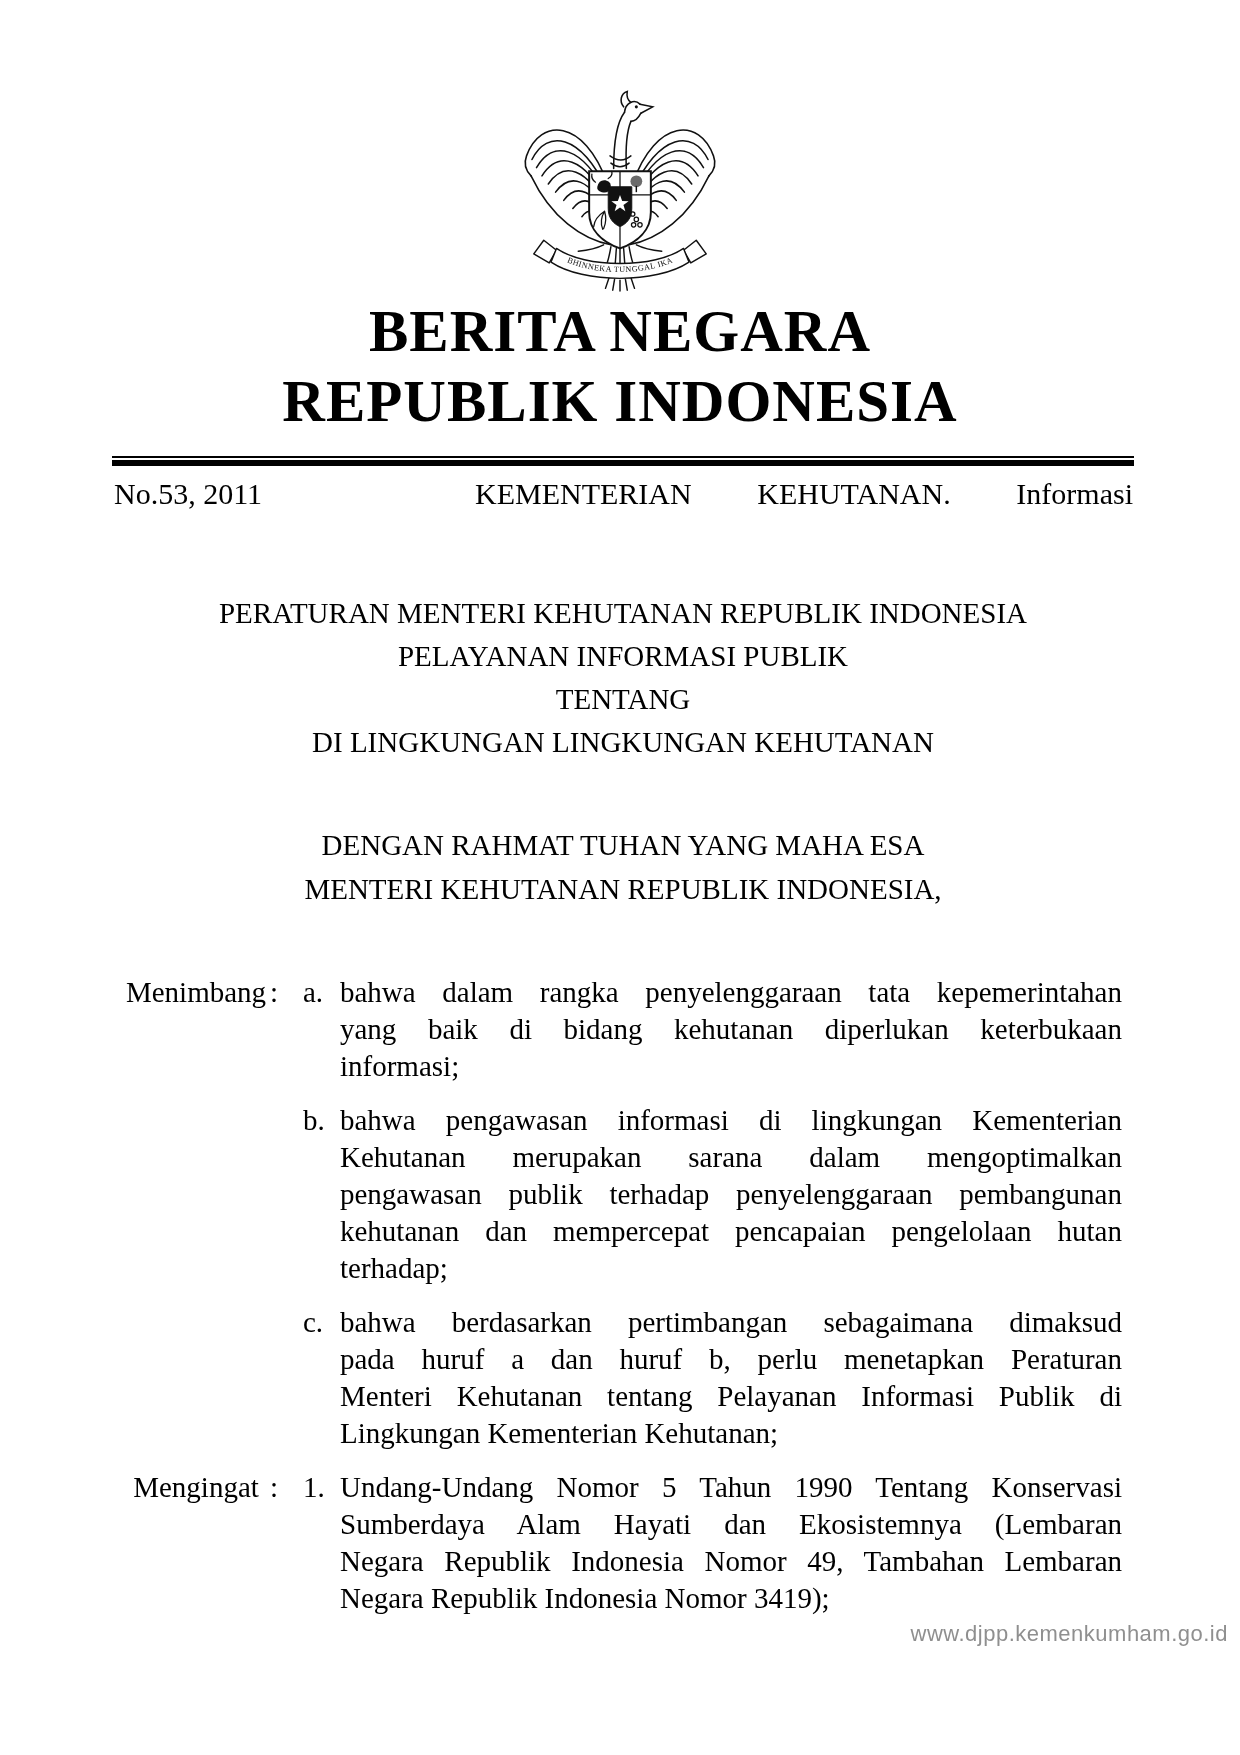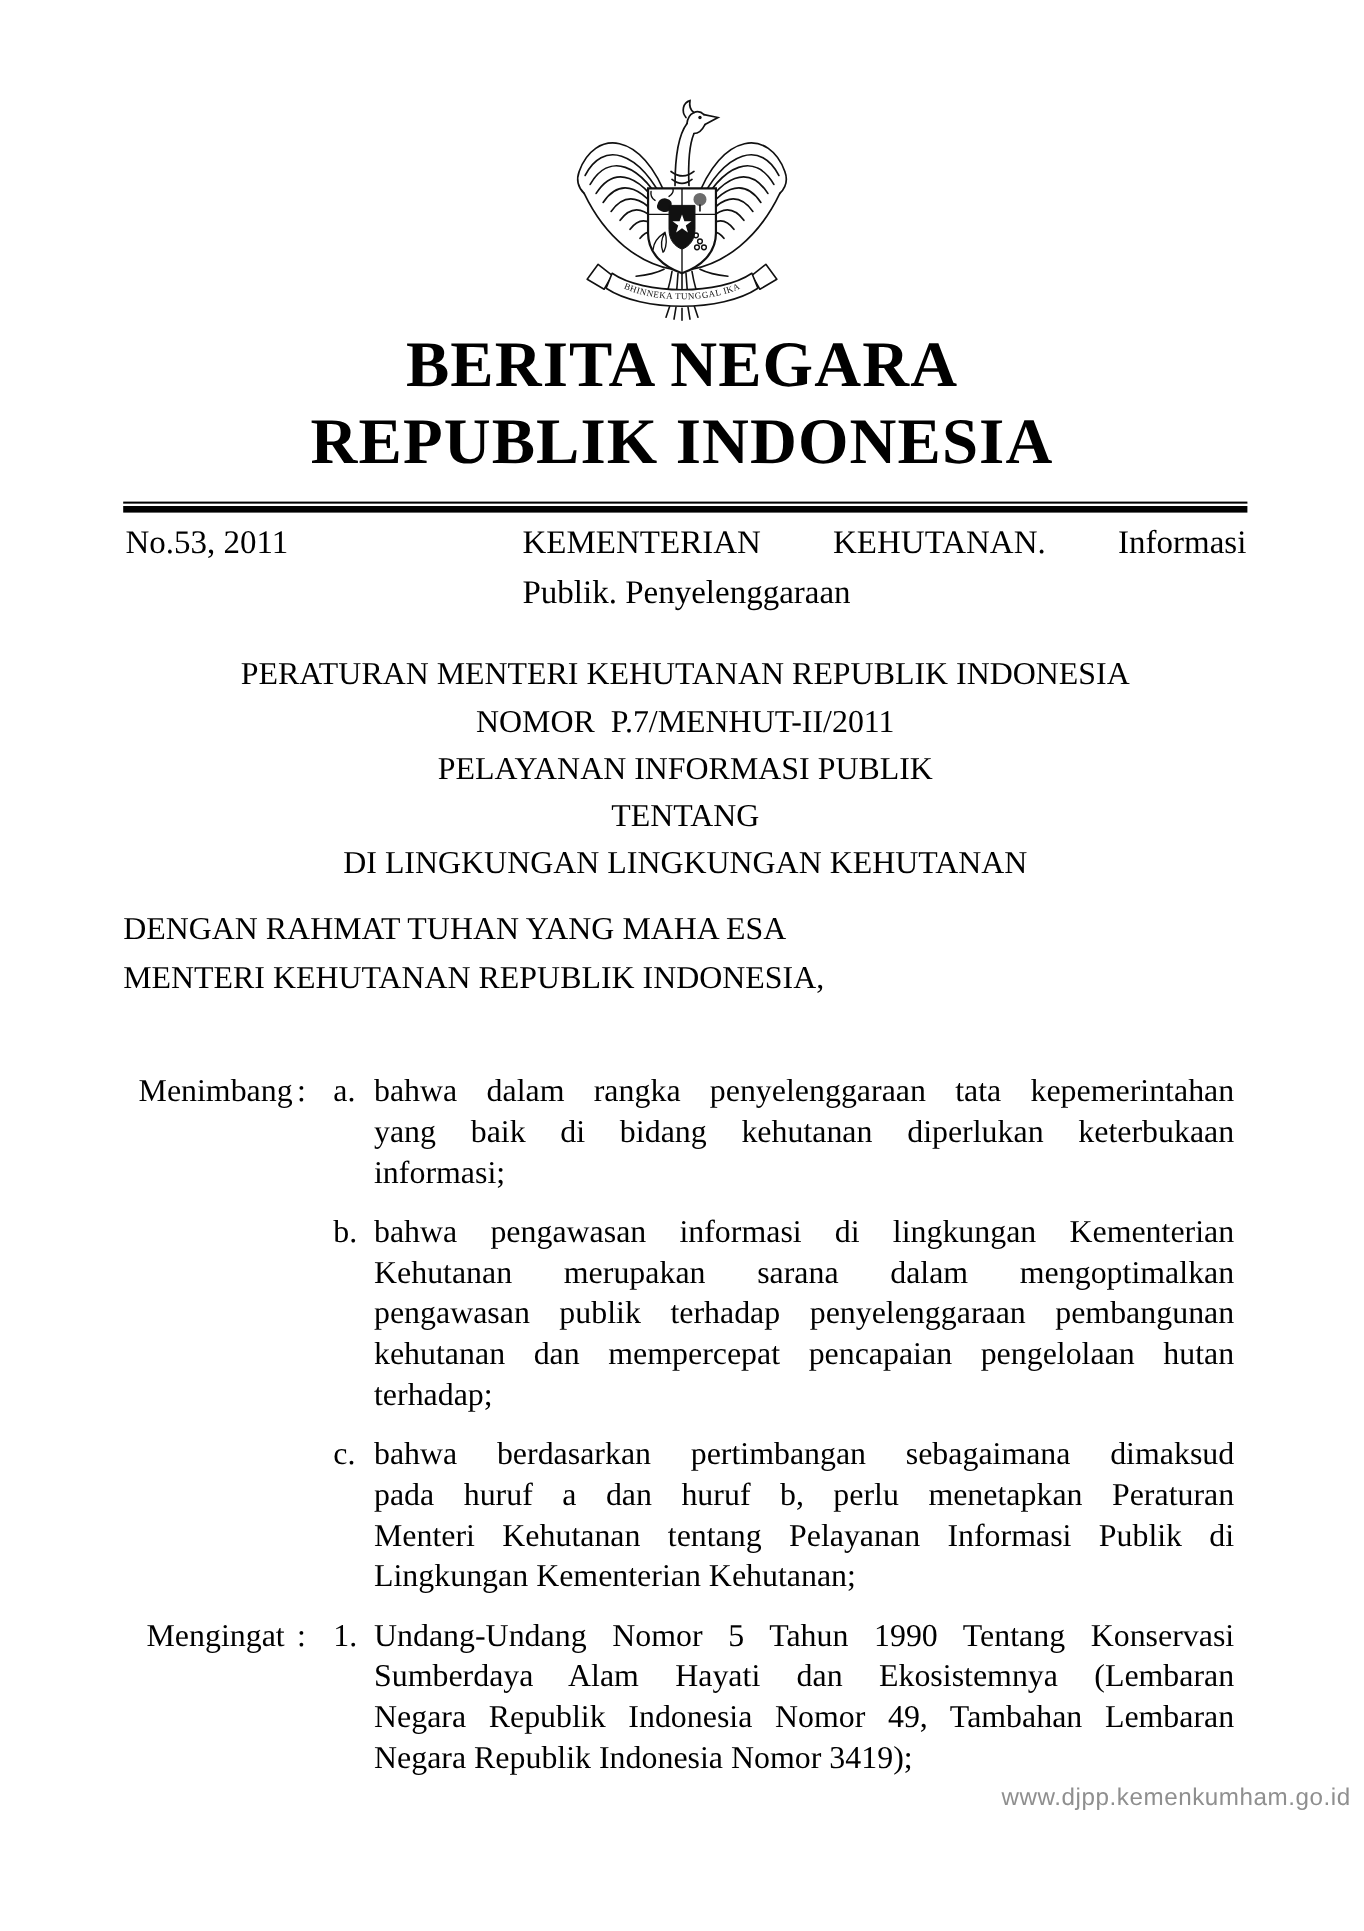--- a/index.html
+++ b/index.html
@@ -23,21 +23,21 @@
   .issue-number { position:absolute; left:2px; top:0; }
   .subject-block { position:absolute; left:363px; top:0; width:658px; }
 
   
   .reg-heading {
     position:absolute; top:592px; left:112px; width:1022px;
     text-align:center; font-size:29px; line-height:43px;
   }
   .invocation-block {
     position:absolute; top:823px; left:112px; width:1022px;
-    font-size:29px; line-height:44px;
+    text-align:center; font-size:29px; line-height:44px;
   }
   .invocation-block .line2 { margin-top:0; }
 
   
   .clauses { position:absolute; top:974px; left:112px; width:1022px; font-size:29px; line-height:37px; }
   .clause-row {
     display:grid; grid-template-columns:148px 33px 37px 1fr;
     padding-left:10px; padding-right:12px;
   }
   .clause-row.gap { margin-top:17px; }
@@ -139,27 +139,25 @@
   <div class="masthead-rule">
     <div class="rule-thin"></div>
     <div class="rule-gap"></div>
     <div class="rule-thick"></div>
   </div>
 
   <div class="header-row">
     <div class="issue-number">No.53, 2011</div>
     <div class="subject-block">
       <div class="jl">KEMENTERIAN KEHUTANAN. Informasi</div>
-      <div class="ll">Publik. Penyelenggaraan</div>
     </div>
   </div>
 
   <div class="reg-heading">
     <div>PERATURAN MENTERI KEHUTANAN REPUBLIK INDONESIA</div>
-    <div>NOMOR&nbsp; P.7/MENHUT-II/2011</div>
     <div>PELAYANAN INFORMASI PUBLIK</div>
     <div>TENTANG</div>
     <div>DI LINGKUNGAN LINGKUNGAN KEHUTANAN</div>
   </div>
 
   <div class="invocation-block">
     <div>DENGAN RAHMAT TUHAN YANG MAHA ESA</div>
     <div class="line2">MENTERI KEHUTANAN REPUBLIK INDONESIA,</div>
   </div>
 

